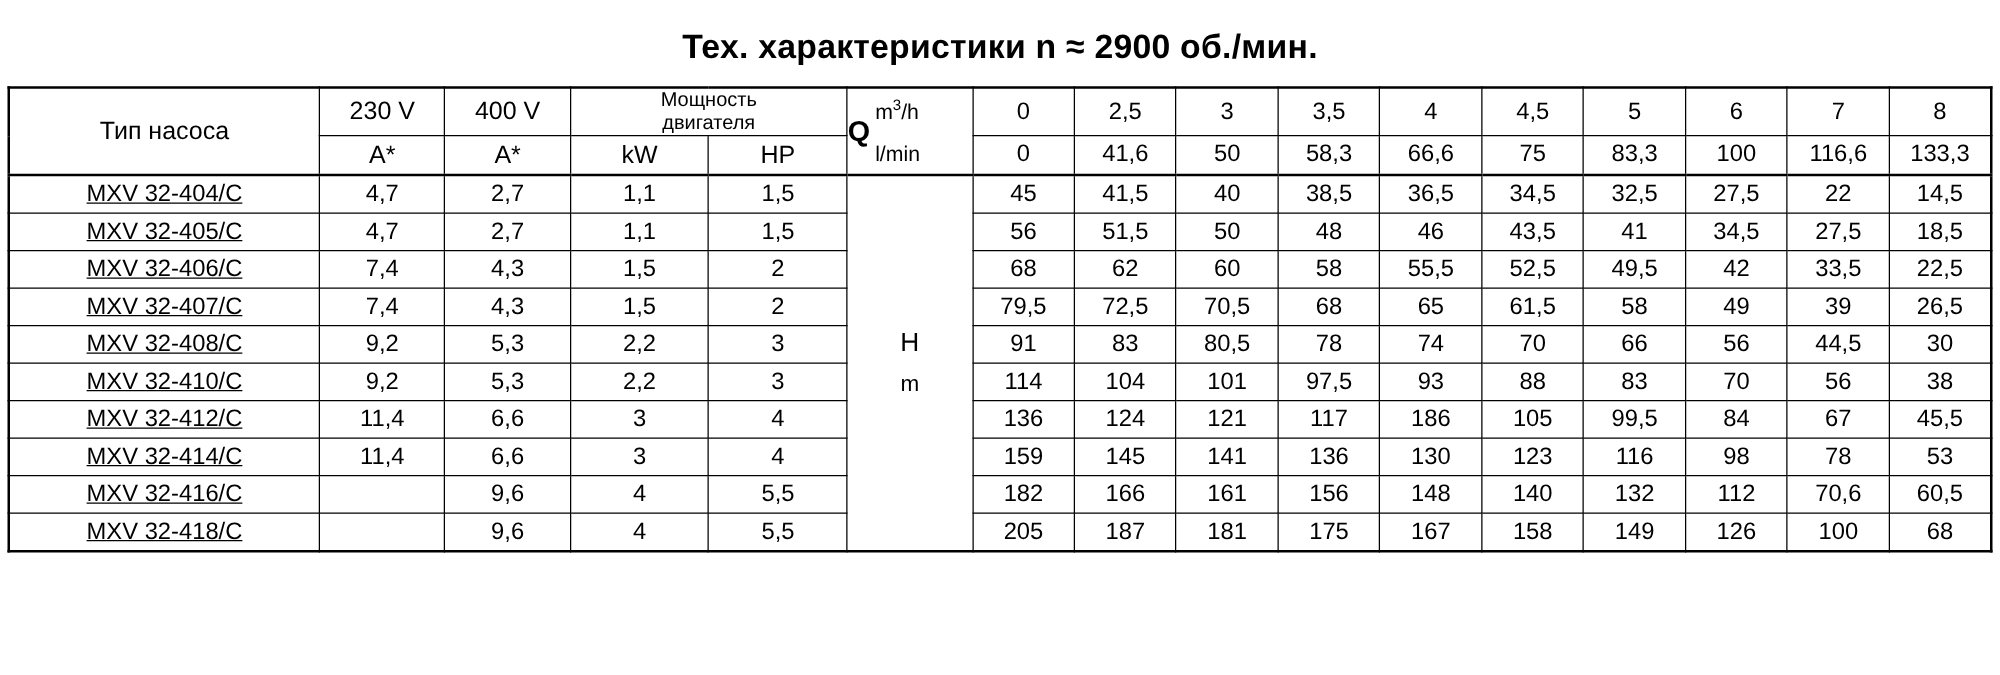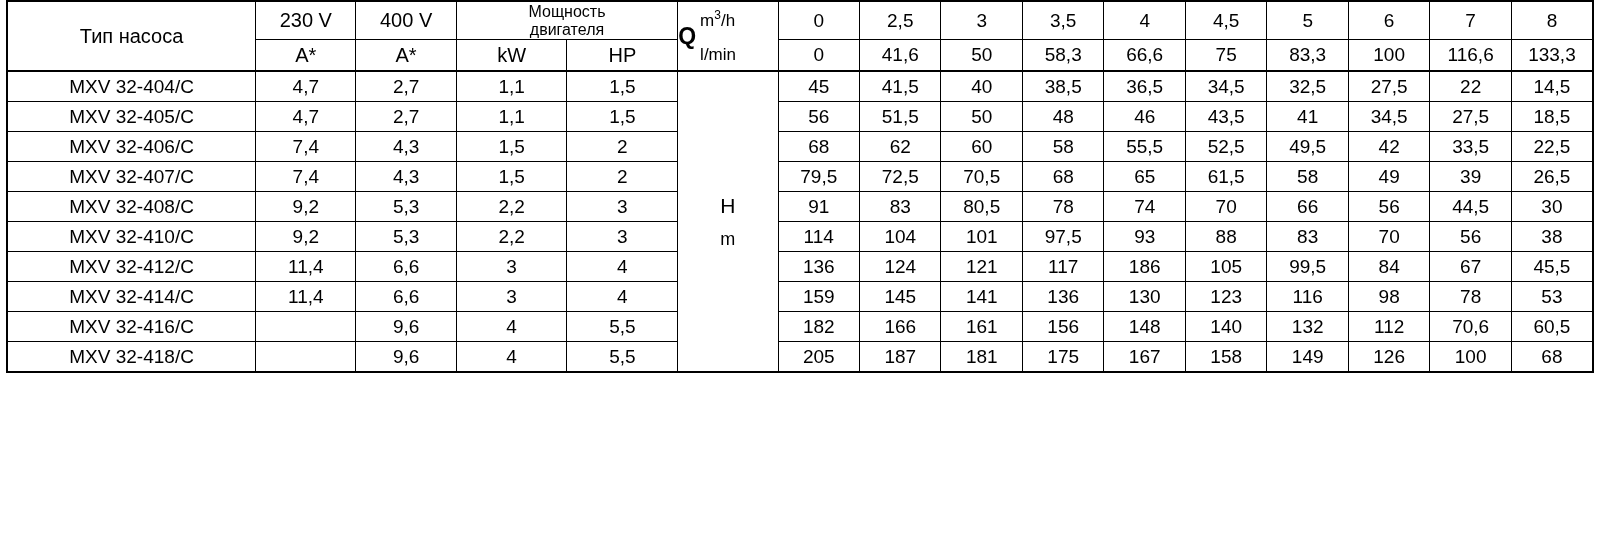--- a/index.html
+++ b/index.html
@@ -70,28 +70,29 @@
   .hcell {
     font-weight: bold;
     font-size: 21px;
     line-height: 1.5;
   }
   .hcell .m {
     font-weight: normal;
     font-size: 18px;
   }
   td.data { font-size: 19px; }
-  td.name { text-align: left; padding-left: 18px; font-size: 19px; }
+  td.name { text-align: left; padding-left: 18px; font-size: 19px; text-decoration: underline; }
   .blank { }
 </style>
 </head>
 <body>
 
 <div class="page">
 
+  <div class="title">Тех. характеристики n ≈ 2900 об./мин.</div>
 
   <table class="spec">
     <colgroup>
       <col class="colname">
       <col class="colamp">
       <col class="colamp">
       <col class="colkw">
       <col class="colhp">
       <col class="colq">
       <col class="coldata">

